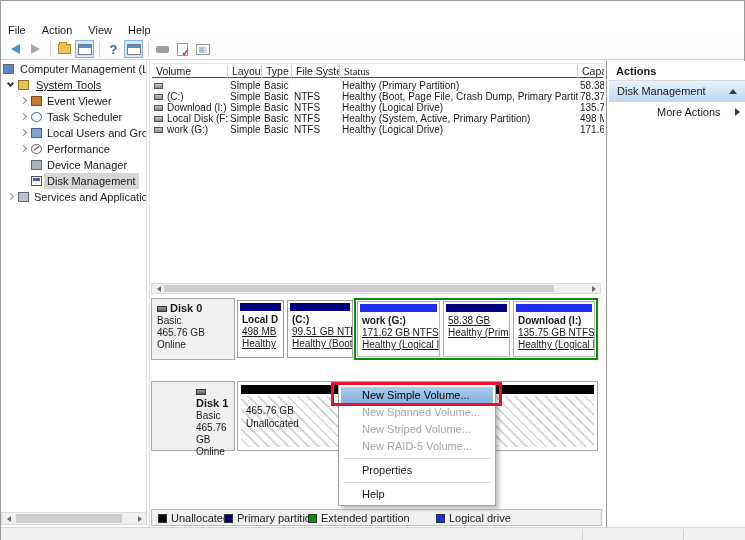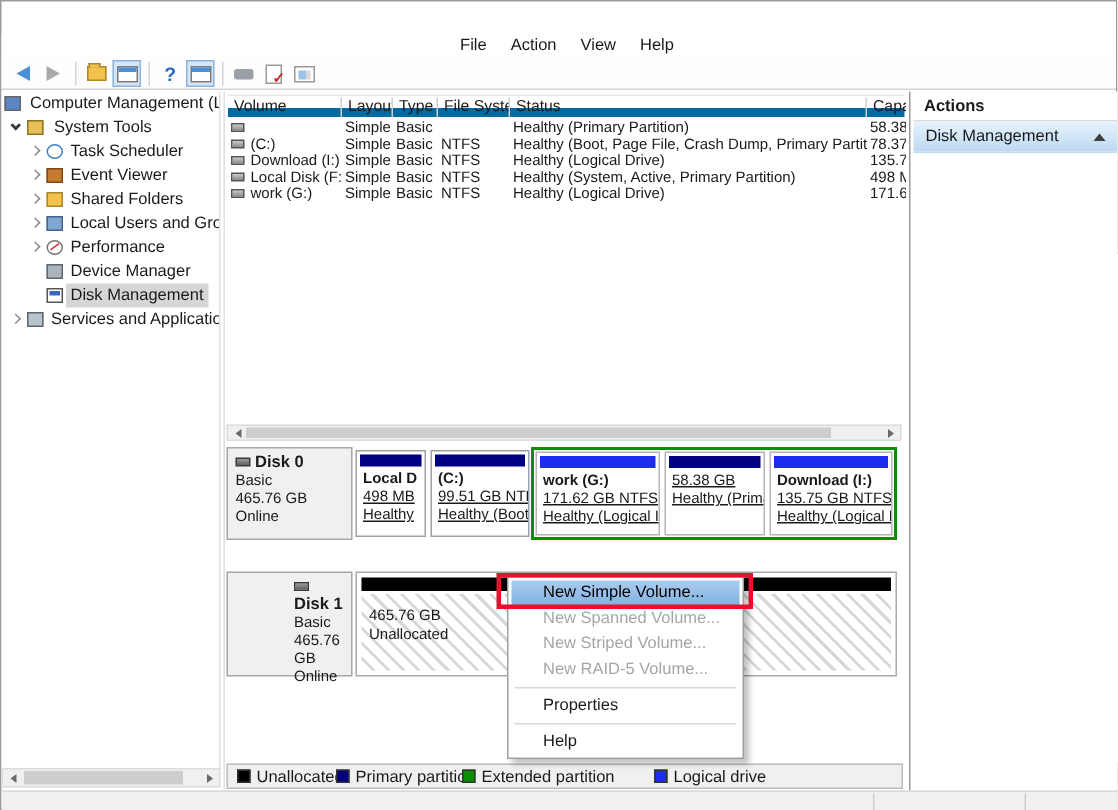--- a/index.html
+++ b/index.html
@@ -7,21 +7,21 @@
   body { font-family:"Liberation Sans", sans-serif; font-size:11px; color:#1a1a1a; background:#fff; position:relative; overflow:hidden; }
   .nowrap { white-space:nowrap; overflow:hidden; }
 
   
   .window-frame { position:absolute; inset:0; border:1px solid #9b9b9b; background:#fff; }
   .titlebar { position:absolute; top:0; left:0; right:0; height:22px; background:#fff; }
   .title-icon { position:absolute; left:8px; top:4px; width:14px; height:13px; background:#3a6fb5; border:1px solid #27517f; }
   .title-icon::after { content:""; position:absolute; left:2px; top:2px; right:2px; height:5px; background:#cfe3f7; }
   .title-text { position:absolute; left:28px; top:4px; font-size:12px; color:#000; }
   .ctrl { position:absolute; top:0; width:30px; height:22px; text-align:center; line-height:22px; font-size:13px; color:#555; }
-  .menubar { position:absolute; top:22px; left:0; right:0; height:16px; background:#fff; padding-left:19px;text-align:center; }
+  .menubar { position:absolute; top:22px; left:0; right:0; height:16px; background:#fff; padding-left:7px; }
   .menubar span { display:inline-block; padding:1px 8px 0 8px; }
   .menubar span:first-child { padding-left:0; }
   .toolbar { position:absolute; top:38px; left:0; right:0; height:21px; background:#fdfdfd; border-bottom:1px solid #d4d4d4; display:flex; align-items:center; padding-left:5px; }
   .tb-sep { width:1px; height:16px; background:#d6d6d6; margin:0 4px; }
   .tb-btn { width:19px; height:18px; display:flex; align-items:center; justify-content:center; position:relative; margin-right:1px; }
   .tb-btn.toggled { background:#d5e6f7; border:1px solid #8db4d8; }
   .tri-left { width:0; height:0; border-top:5px solid transparent; border-bottom:5px solid transparent; border-right:9px solid #4b8fd4; }
   .tri-right-g { width:0; height:0; border-top:5px solid transparent; border-bottom:5px solid transparent; border-left:9px solid #aaaaaa; }
   .ic-folder { width:13px; height:10px; background:#f2c14e; border:1px solid #a8862a; position:relative; }
   .ic-folder::before { content:""; position:absolute; top:-3px; left:0; width:6px; height:2px; background:#f2c14e; border:1px solid #a8862a; border-bottom:none; }
@@ -58,21 +58,21 @@
   .ti-diskmgmt::after { content:""; position:absolute; left:1px; top:1px; right:1px; height:3px; background:#3b62c4; }
   .ti-services { background:#b8c4cc; border-color:#5c676f; }
   .hscroll { position:absolute; height:13px; background:#f0f0f0; border:1px solid #dcdcdc; }
   .sb-btn { position:absolute; top:0; width:13px; height:11px; display:flex; align-items:center; justify-content:center; }
   .sb-thumb { position:absolute; top:1px; height:9px; background:#cdcdcd; }
   .arr-l { width:0; height:0; border-top:3px solid transparent; border-bottom:3px solid transparent; border-right:4px solid #6a6a6a; }
   .arr-r { width:0; height:0; border-top:3px solid transparent; border-bottom:3px solid transparent; border-left:4px solid #6a6a6a; }
 
   
   .center-panel { position:absolute; left:148px; top:60px; width:456px; height:466px; background:#fff; border-left:1px solid #e0e0e0; }
-  .vt-header { position:absolute; top:2px; left:2px; right:2px; height:15px; border-top:1px solid #e5e5e5; border-bottom:6px solid #0369a1; font-size:10.5px; }
+  .vt-header { position:absolute; top:2px; left:2px; right:2px; height:15px; border-top:1px solid #e5e5e5; border-bottom:1px solid #0369a1; font-size:10.5px; }
   .vt-col { position:absolute; top:1px; height:13px; line-height:13px; padding-left:4px; border-right:1px solid #d0d0d0; overflow:hidden; white-space:nowrap; }
   .vt-row { position:absolute; left:2px; height:11px; font-size:10px; line-height:11px; white-space:nowrap; }
   .vt-cell { position:absolute; top:0; overflow:hidden; white-space:nowrap; height:11px; }
   .vol-glyph { display:inline-block; width:9px; height:6px; background:linear-gradient(#c9c9c9,#8a8a8a); border:1px solid #555; margin-right:4px; vertical-align:middle; }
 
   
   .actions-panel { position:absolute; left:608px; top:60px; width:136px; height:466px; background:#fff; }
   .splitter { position:absolute; left:605px; top:60px; width:1px; height:466px; background:#9a9a9a; }
   .actions-header { height:20px; line-height:20px; font-weight:bold; padding-left:7px; border-bottom:1px solid #d9d9d9; }
   .actions-group { position:relative; height:21px; line-height:21px; padding-left:8px; background:linear-gradient(#e7f2fc,#bcd9f1); border-bottom:1px solid #c4d9ea; }
@@ -159,36 +159,31 @@
   </div>
 
   <div class="tree-panel">
     <div class="tree-row">
       <span class="ticon ti-computer" style="left:2px;"></span>
       <span class="tree-label nowrap" style="margin-left:16px;">Computer Management (Local)</span>
     </div>
     <div class="tree-row">
       <span class="chev expanded" style="left:7px;"></span>
       <span class="ticon ti-tools" style="left:17px;"></span>
-      <span class="tree-label" style="margin-left:32px;">System Tools</span>
+      <span class="tree-label" style="margin-left:32px;text-decoration:underline;">System Tools</span>
+    </div>
+    <div class="tree-row">
+      <span class="chev collapsed" style="left:20px;"></span>
+      <span class="ticon ti-event" style="left:30px;"></span>
+      <span class="tree-label" style="margin-left:43px;">Event Viewer</span>
     </div>
     <div class="tree-row">
       <span class="chev collapsed" style="left:20px;"></span>
       <span class="ticon ti-clock" style="left:30px;"></span>
       <span class="tree-label" style="margin-left:43px;">Task Scheduler</span>
-    </div>
-    <div class="tree-row">
-      <span class="chev collapsed" style="left:20px;"></span>
-      <span class="ticon ti-event" style="left:30px;"></span>
-      <span class="tree-label" style="margin-left:43px;">Event Viewer</span>
-    </div>
-    <div class="tree-row">
-      <span class="chev collapsed" style="left:20px;"></span>
-      <span class="ticon ti-folder" style="left:30px;"></span>
-      <span class="tree-label" style="margin-left:43px;">Shared Folders</span>
     </div>
     <div class="tree-row">
       <span class="chev collapsed" style="left:20px;"></span>
       <span class="ticon ti-users" style="left:30px;"></span>
       <span class="tree-label nowrap" style="margin-left:43px;">Local Users and Groups</span>
     </div>
     <div class="tree-row">
       <span class="chev collapsed" style="left:20px;"></span>
       <span class="ticon ti-perf" style="left:30px;"></span>
       <span class="tree-label" style="margin-left:43px;">Performance</span>
@@ -217,21 +212,21 @@
         <span class="arr-r"></span>
       </span>
   </div>
 
   <div class="center-panel">
     <div class="vt-header">
       <span class="vt-col" style="left:0; width:76px;">Volume</span>
       <span class="vt-col" style="left:76px; width:34px;">Layout</span>
       <span class="vt-col" style="left:110px; width:30px;">Type</span>
       <span class="vt-col" style="left:140px; width:48px;">File System</span>
-      <span class="vt-col" style="left:188px; width:238px;">Status</span>
+      <span class="vt-col" style="left:188px; width:238px;font-family:Liberation Serif, serif;">Status</span>
       <span class="vt-col" style="left:426px; width:26px; border-right:none;">Capacity</span>
     </div>
 
     <div class="vt-row" style="top:19px;">
       <span class="vt-cell" style="left:2px; width:74px;"><span class="vol-glyph"></span><span></span></span>
       <span class="vt-cell" style="left:78px; width:32px;">Simple</span>
       <span class="vt-cell" style="left:112px; width:28px;">Basic</span>
       <span class="vt-cell" style="left:142px; width:46px;"></span>
       <span class="vt-cell" style="left:190px; width:236px;">Healthy (Primary Partition)</span>
       <span class="vt-cell" style="left:428px; width:24px;">58.38</span>
@@ -370,20 +365,24 @@
 
   <div class="anno-box"></div>
 
   <div class="splitter"></div>
   <div class="actions-panel">
     <div class="actions-header">Actions</div>
     <div class="actions-group">
       <span>Disk Management</span>
       <span class="tri-up"></span>
     </div>
+    <div class="actions-more">
+      <span>More Actions</span>
+      <span class="tri-right-b"></span>
+    </div>
   </div>
 
   <div class="taskbar">
     <span class="tb-div" style="left:581px;"></span>
     <span class="tb-div" style="left:682px;"></span>
   </div>
 
 </div>
 
 </body></html>

